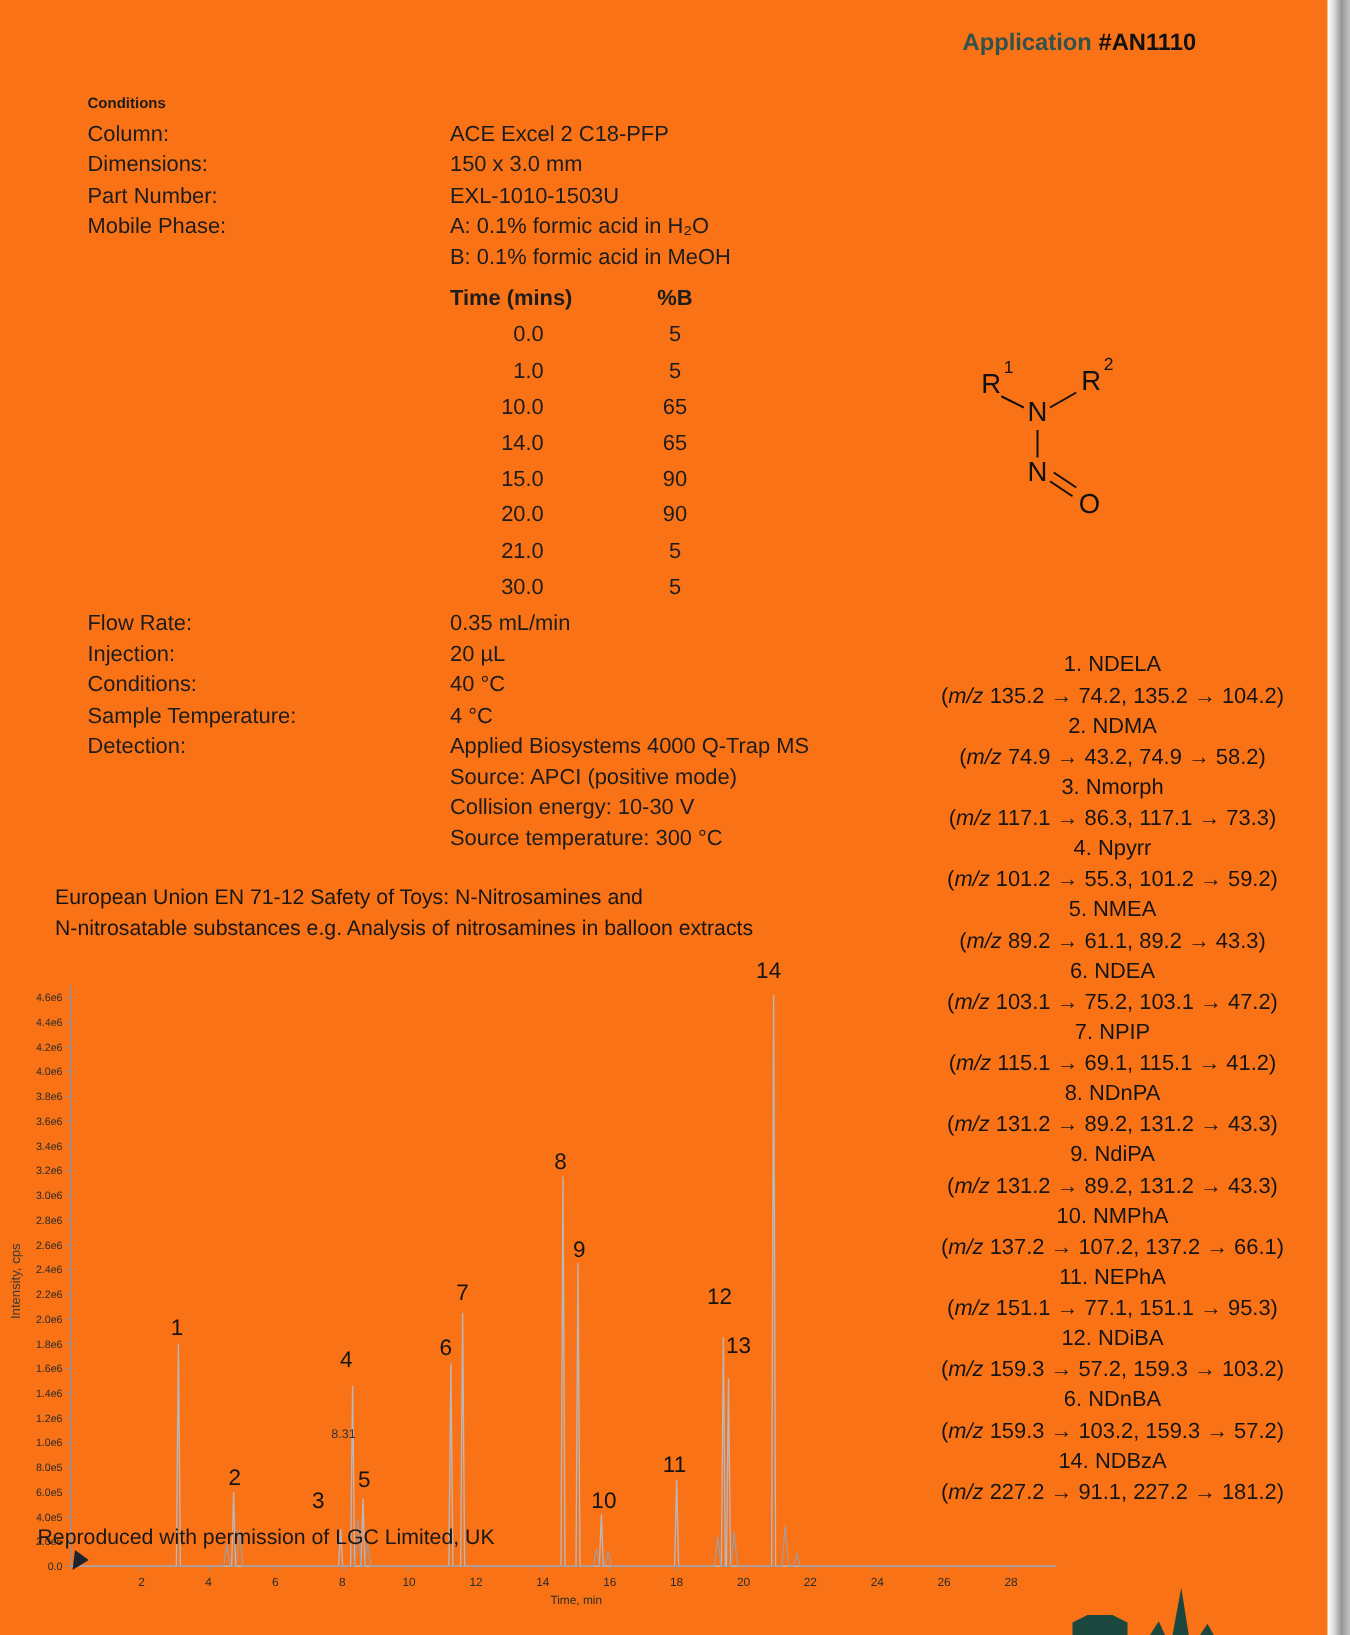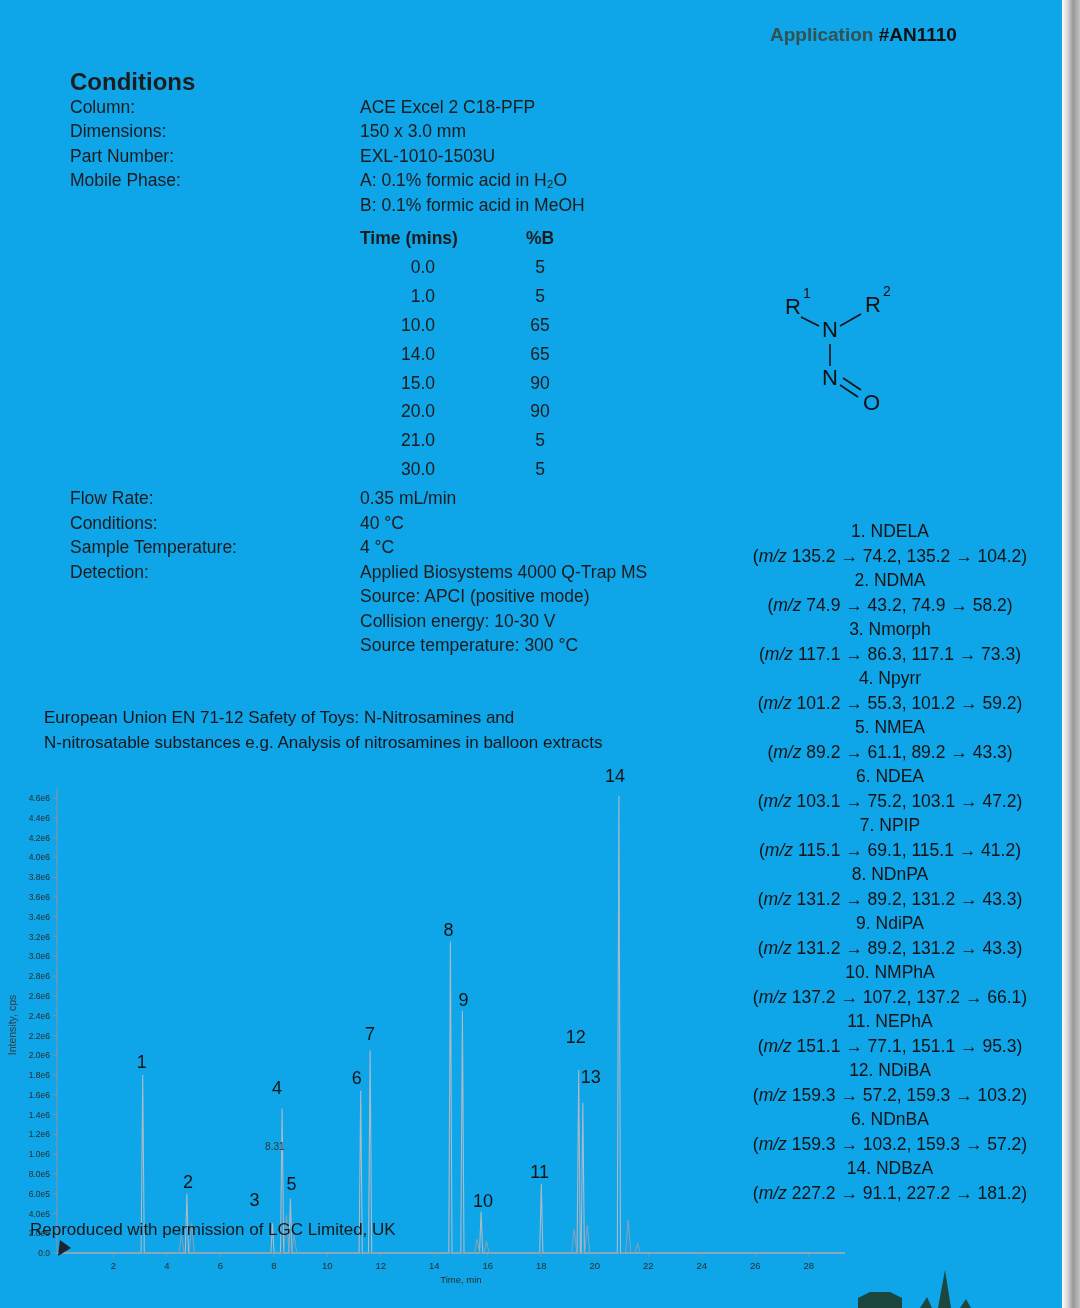--- a/index.html
+++ b/index.html
@@ -1,25 +1,25 @@
 <!DOCTYPE html>
 <html><head>
 <meta charset="utf-8">
 <style>
   html,body{margin:0;padding:0;background:#f4f4f4;}
-  .page{position:relative;width:1080px;height:1308px;background:#0ea5e9;overflow:hidden;
+  .page{position:relative;width:1080px;height:1308px;background:#f97316;overflow:hidden;
         font-family:"Liberation Sans","DejaVu Sans",sans-serif;color:#1c1c1c;}
   .abs{position:absolute;}
   
   .appnum{top:24px;left:770px;font-size:19px;font-weight:bold;}
   .appnum .app{color:#33514d;}
   .appnum .num{color:#111;}
   
   .cond{top:70px;left:70px;width:640px;font-size:17.5px;line-height:24.5px;}
-  .cond .hd{font-weight:bold;font-size:24px;}
+  .cond .hd{font-weight:bold;font-size:12px;}
   .krow{display:flex;height:24.5px;}
   .krow .lbl{width:290px;}
   .krow .val{flex:1;}
   
   .grad{top:228px;left:0;width:700px;font-size:17.5px;}
   .gradhead{position:absolute;top:0;left:360px;font-weight:bold;}
   .gradhead2{position:absolute;top:0;left:515px;width:50px;text-align:center;font-weight:bold;}
   .grows{position:absolute;top:29px;left:0;width:700px;}
   .grow{position:relative;height:28.9px;}
   .grow .t{position:absolute;left:355px;width:80px;text-align:right;}
@@ -128,20 +128,24 @@
           <span class="t">30.0</span>
           <span class="b">5</span>
         </div>
       </div>
   </div>
 
   <div class="abs method" id="method-rows">
       <div class="krow">
         <span class="lbl">Flow Rate:</span>
         <span class="val">0.35 mL/min</span>
+      </div>
+      <div class="krow">
+        <span class="lbl">Injection:</span>
+        <span class="val">20 µL</span>
       </div>
       <div class="krow">
         <span class="lbl">Conditions:</span>
         <span class="val">40 °C</span>
       </div>
       <div class="krow">
         <span class="lbl">Sample Temperature:</span>
         <span class="val">4 °C</span>
       </div>
       <div class="krow">

